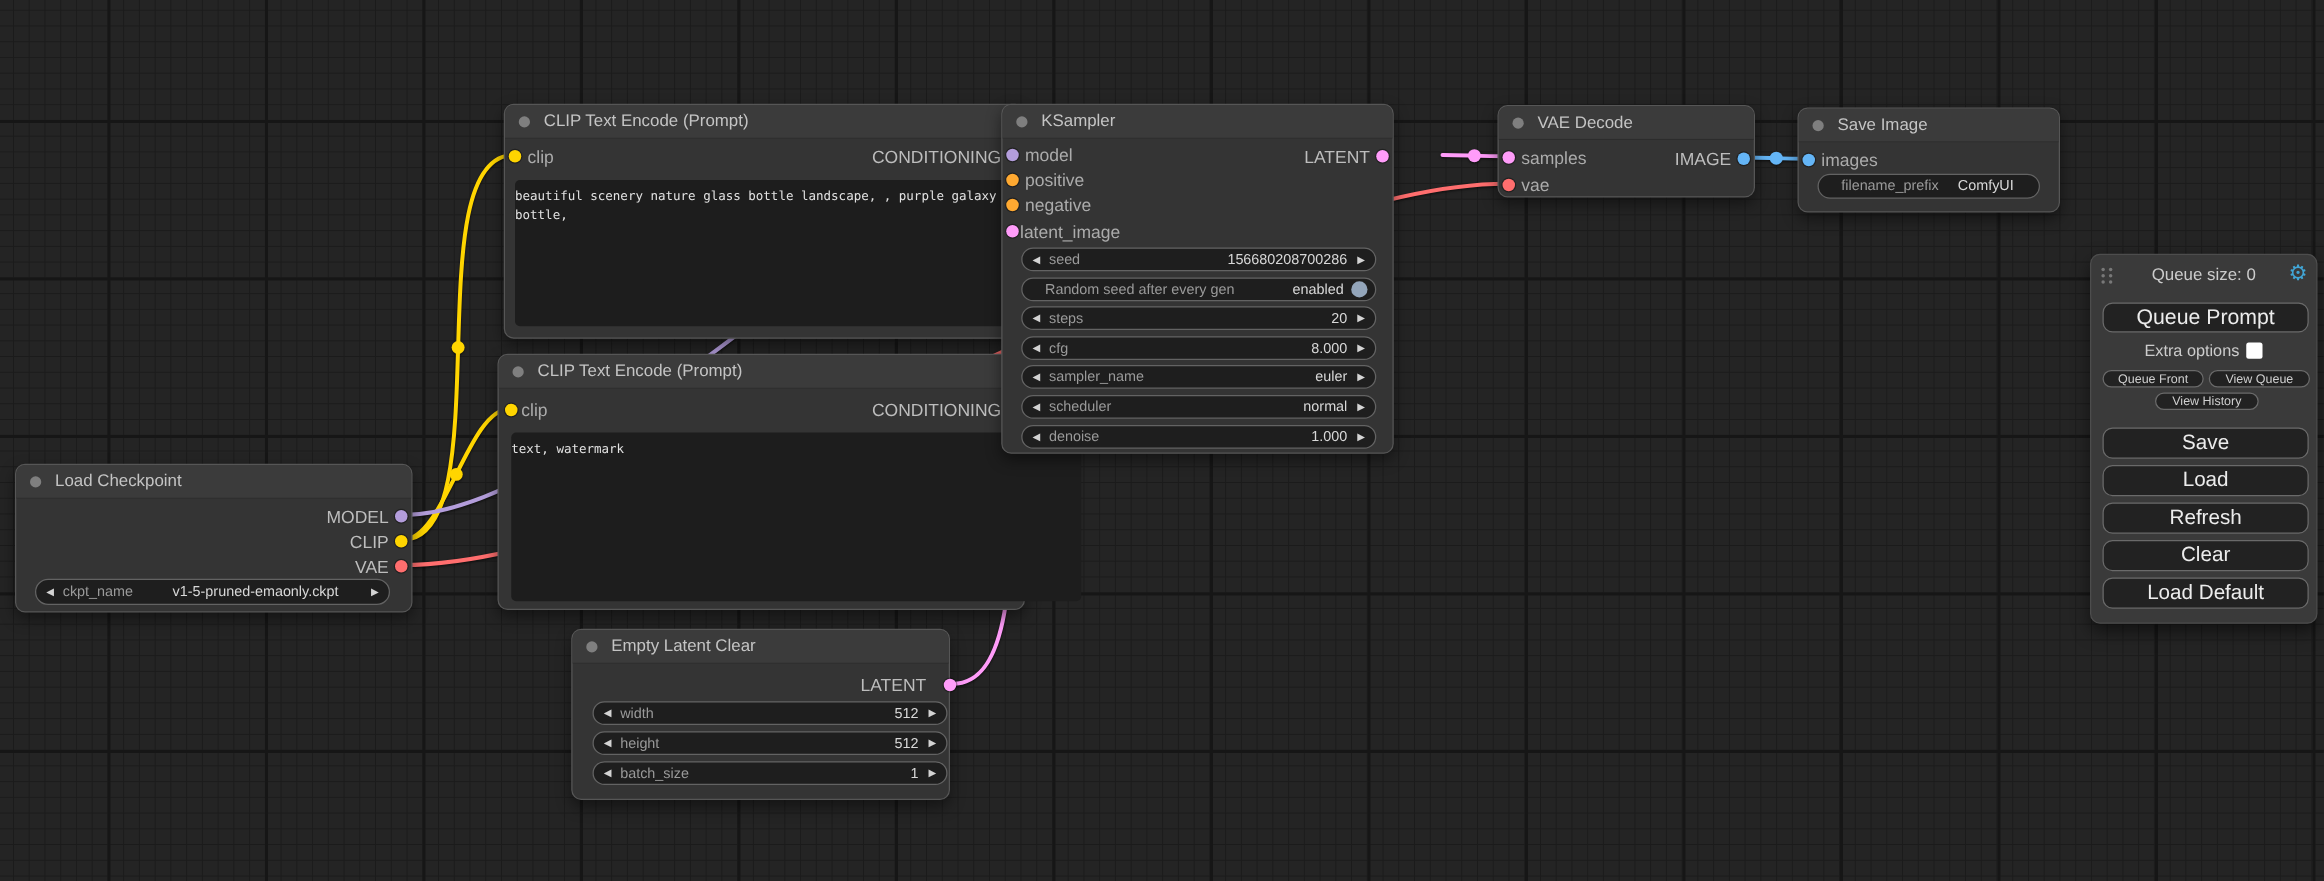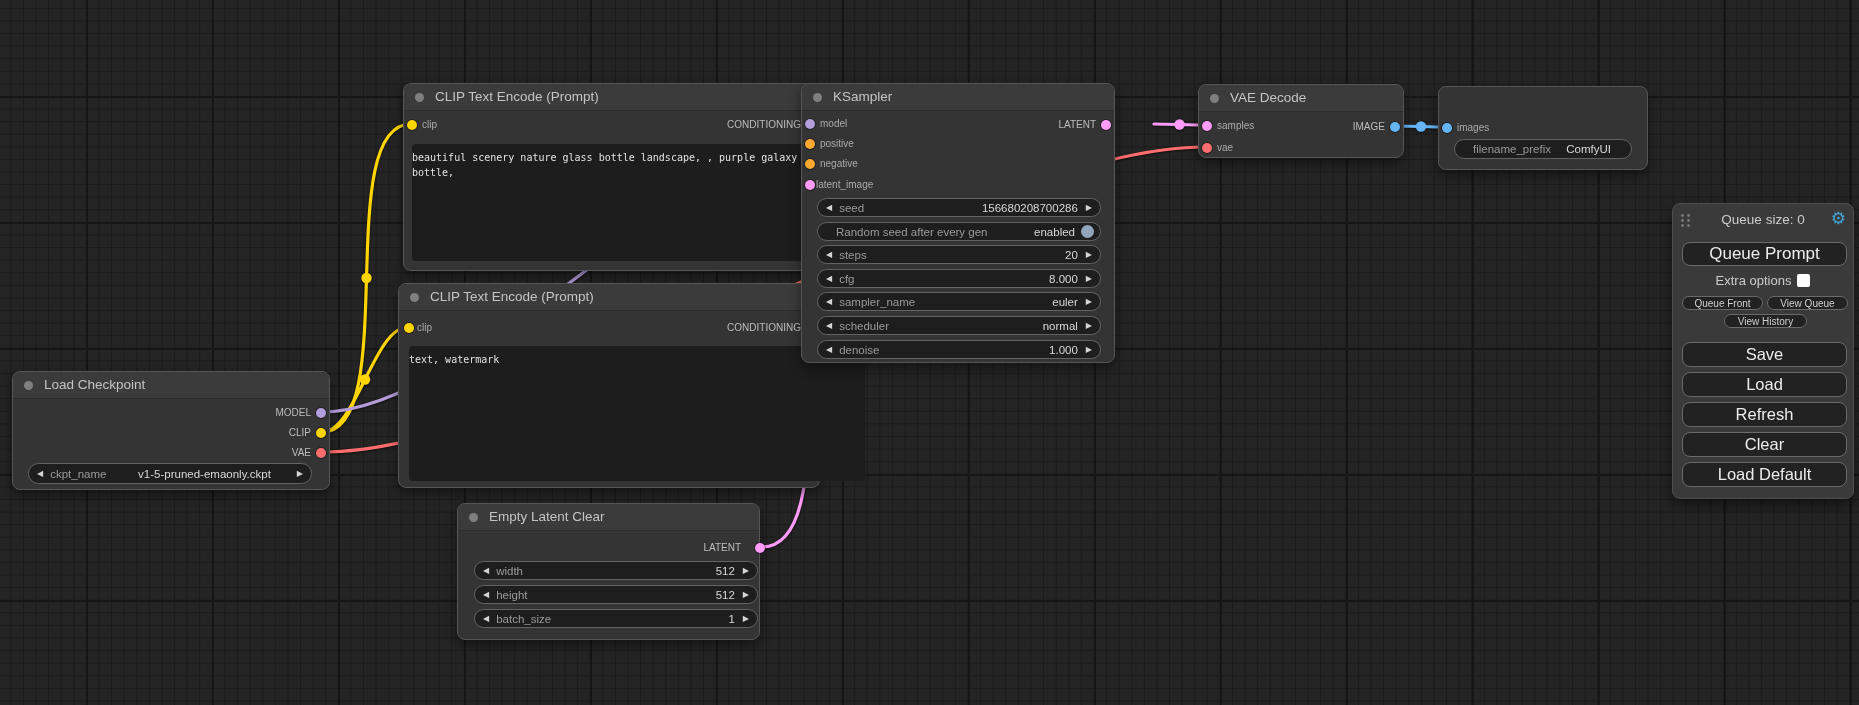--- a/index.html
+++ b/index.html
@@ -24,21 +24,21 @@
     box-sizing:border-box;
   }
   .node-title{
     position:relative;height:26px;line-height:26px;
     background:#3b3b3b;border-radius:7px 7px 0 0;
     border-bottom:1px solid #2c2c2c;
     color:#c4c4c4;font-size:13.5px;padding-left:31px;
     white-space:nowrap;overflow:hidden;
   }
   .title-dot{position:absolute;left:11px;top:8.5px;width:9px;height:9px;border-radius:50%;background:#7f7f7f;}
-  .port{position:absolute;height:16px;line-height:16px;font-size:10px;color:#ababab;white-space:nowrap;}
+  .port{position:absolute;height:16px;line-height:16px;font-size:14px;color:#ababab;white-space:nowrap;}
   .port.in{padding-left:18px;}
   .port.out{right:0;padding-right:18px;color:#bdbdbd;}
   .pdot{position:absolute;top:3px;width:10px;height:10px;border-radius:50%;box-shadow:0 0 0 1px rgba(0,0,0,.35);}
   .port.in .pdot{left:3px;}
   .port.out .pdot{right:3px;}
   .widget{
     position:absolute;height:19px;box-sizing:border-box;
     background:#1e1e1e;border:1px solid #636363;border-radius:10px;
     display:flex;align-items:center;font-size:11.5px;color:#9a9a9a;
     padding:0 8px;white-space:nowrap;overflow:hidden;
@@ -234,20 +234,24 @@
     <span class="pdot" style="background-color: rgb(255, 110, 110);"></span>
     <span>vae</span>
   </div>
   <div class="port out" style="top:34px;">
     <span>IMAGE</span>
     <span class="pdot" style="background-color: rgb(100, 181, 246);"></span>
   </div>
 </div>
 
 <div class="node" style="left:1438px;top:86px;width:210px;height:84px;">
+  <div class="node-title">
+    <span class="title-dot"></span>
+    <span>Save Image</span>
+  </div>
   <div class="port in" style="top:33px;left:0;">
     <span class="pdot" style="background-color: rgb(100, 181, 246);"></span>
     <span>images</span>
   </div>
   <div class="widget" style="left:15px;top:52px;width:178px;height:20px;border-radius:10px;">
     <span class="wlabel noarrow">filename_prefix</span>
     <span class="wvalue" style="margin-right:12px;">ComfyUI</span>
   </div>
 </div>
 

